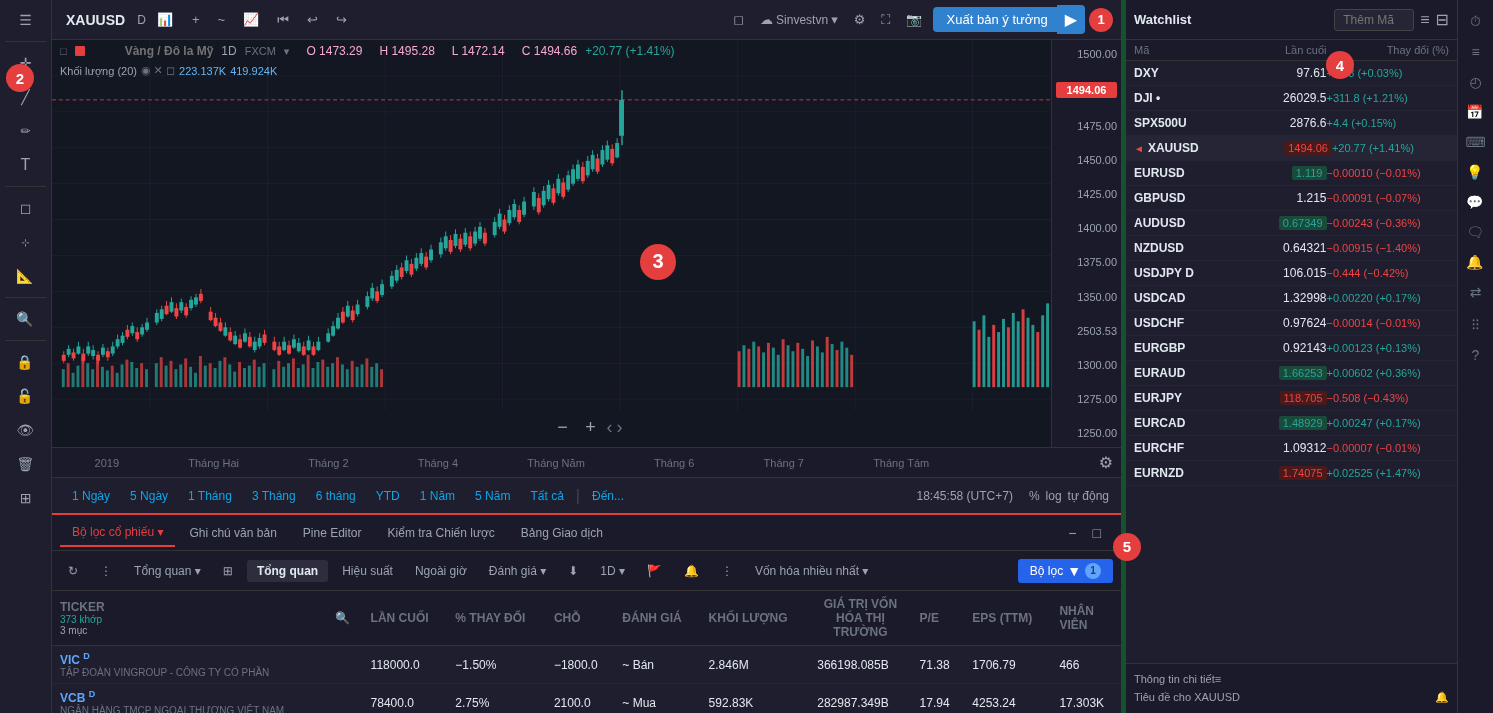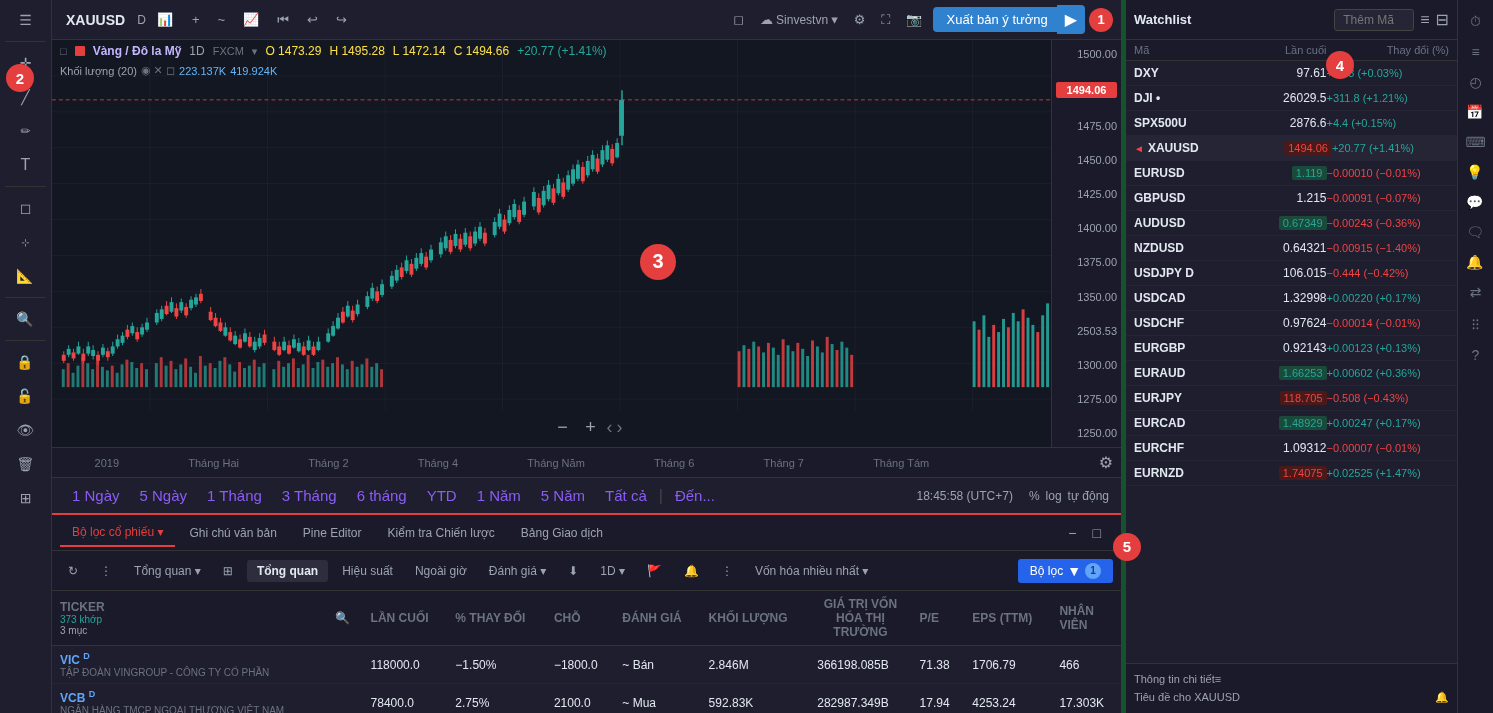--- a/index.html
+++ b/index.html
@@ -79,22 +79,22 @@
       min-height: 0;
     }
 
     
     .chart-header-info {
       position: absolute;
       top: 4px; left: 8px;
       display: flex; align-items: center; gap: 8px;
       z-index: 10; font-size: 12px;
     }
-    .chart-symbol { color: #c4b5fd; font-weight: bold; }
-    .ohlc-item { color: #fde047; }
+    .chart-symbol { color: #737373; font-weight: bold; margin-left: 32px; }
+    .ohlc-item { color: #f9a8d4; margin-left: 9px; }
     .chart-change-pos { color: #26a69a; }
 
     .chart-volume-info {
       position: absolute;
       top: 24px; left: 8px;
       font-size: 11px; color: #9ca3af; z-index: 10;
       display: flex; align-items: center; gap: 4px;
     }
     .vol-value { color: #64b5f6; }
 
@@ -142,21 +142,21 @@
     .period-selector {
       height: 36px;
       background: #1e1e2e;
       border-top: 1px solid #333;
       display: flex;
       align-items: center;
       padding: 0 12px;
       gap: 4px;
     }
     .period-btn {
-      color: #8b5cf6; font-size: 15px; padding: 3px 8px;
+      color: #0ea5e9; font-size: 12px; padding: 3px 8px;
       cursor: pointer; border-radius: 3px;
     }
     .period-separator { color: #444; }
     .time-display { margin-left: auto; color: #9ca3af; font-size: 12px; }
     .scale-opts { display: flex; gap: 6px; margin-left: 12px; }
     .scale-opt { color: #9ca3af; font-size: 12px; cursor: pointer; }
 
     
     .bottom-panel {
       height: 200px;

